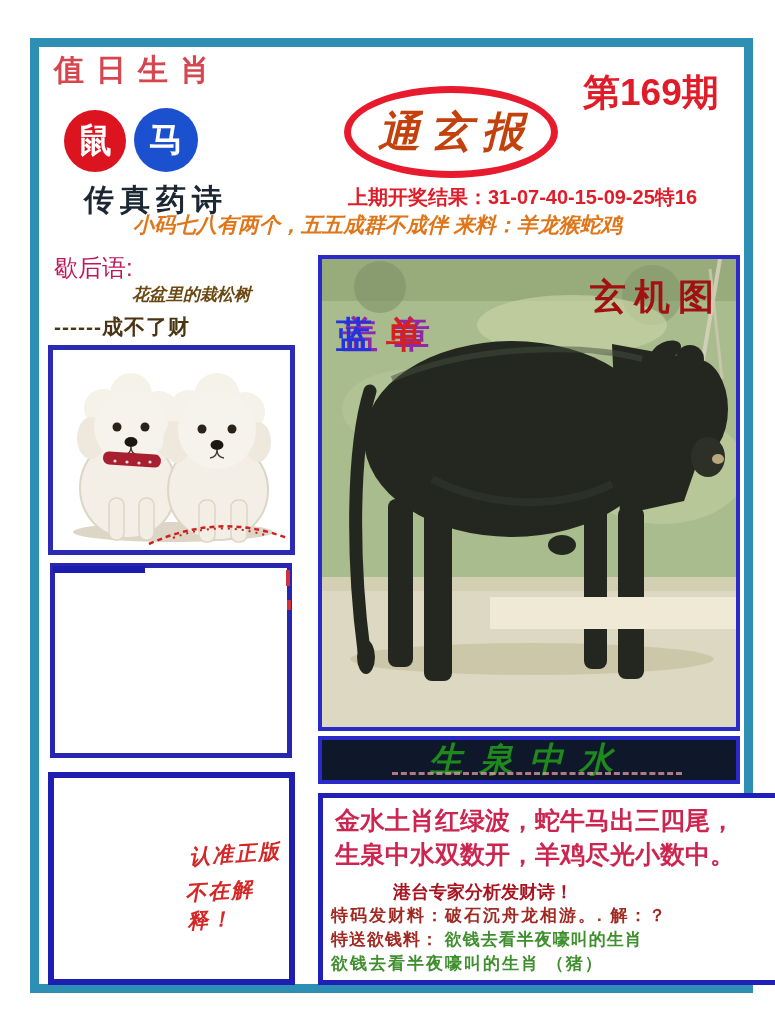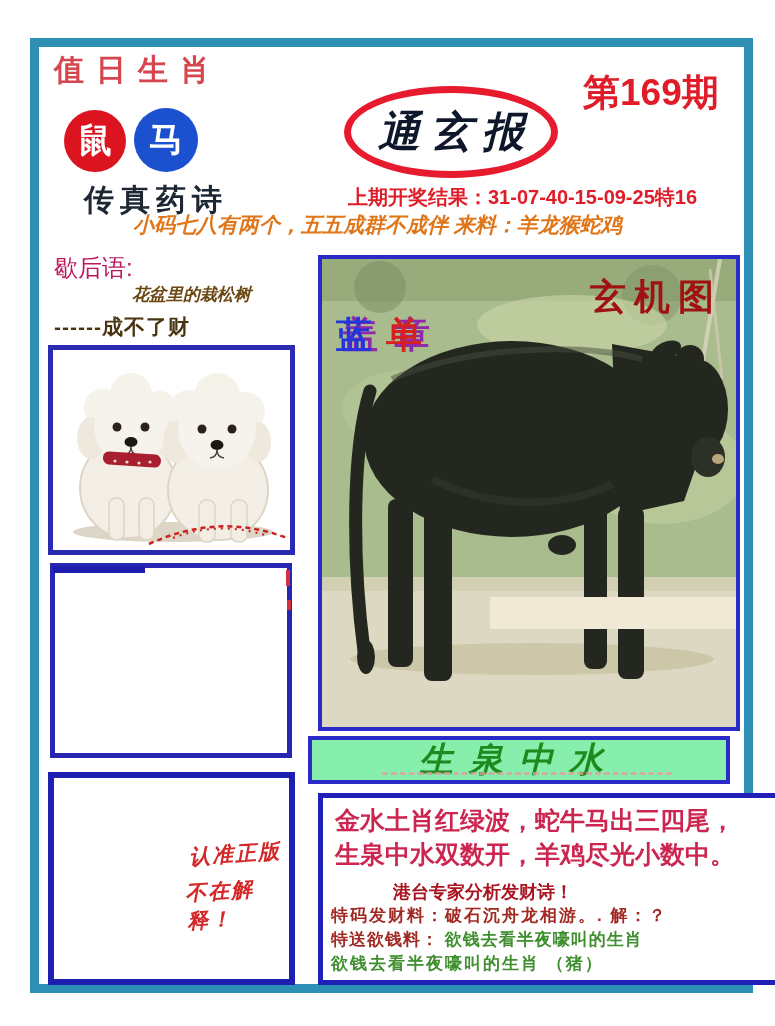--- a/index.html
+++ b/index.html
@@ -10,21 +10,21 @@
   .abs{position:absolute;}
   
   .duty{left:54px;top:50px;font-size:30px;font-weight:bold;color:#d5464f;letter-spacing:12px;}
   .circle{width:62px;height:62px;border-radius:50%;color:#ffffff;font-size:34px;font-weight:bold;
           display:flex;align-items:center;justify-content:center;}
   .circle.rat{left:64px;top:110px;background:#dc1420;}
   .circle.horse{left:134px;top:108px;background:#1b50cf;width:64px;height:64px;}
   .faxpoem{left:84px;top:180px;font-size:30px;font-weight:bold;color:#1d2733;letter-spacing:6px;}
   .masthead{left:344px;top:86px;width:214px;height:92px;border:7px solid #e81b2e;border-radius:50%;
             box-sizing:border-box;display:flex;align-items:center;justify-content:center;background:#ffffff;}
-  .masthead span{font-size:42px;font-weight:bold;font-style:italic;color:#0f172a;letter-spacing:10px;
+  .masthead span{font-size:42px;font-weight:bold;font-style:italic;color:#c2410c;letter-spacing:10px;
                  transform:translateX(5px);}
   .issue{left:583px;top:68px;font-size:37px;font-weight:bold;color:#e01c28;}
   .lastdraw{left:348px;top:184px;font-size:20px;font-weight:bold;color:#e01c28;}
   .tipline{left:133px;top:211px;width:618px;font-size:21px;font-weight:bold;font-style:italic;
            color:#e0761a;white-space:nowrap;overflow:hidden;}
   
   .xiehouyu{left:54px;top:252px;font-size:24px;font-weight:normal;color:#be185d;}
   .riddle-top{left:132px;top:283px;font-size:17px;font-weight:bold;font-style:italic;color:#6b4712;}
   .riddle-bottom{left:54px;top:313px;font-size:21px;font-weight:bold;color:#4a3513;letter-spacing:1px;}
   .dogbox{left:48px;top:345px;width:247px;height:210px;border:5px solid #2a2ab2;box-sizing:border-box;
@@ -38,22 +38,22 @@
   .authline{position:absolute;font-size:21px;font-weight:bold;font-style:italic;color:#d42828;
             transform:rotate(-4deg);letter-spacing:2px;}
   
   .mysterybox{left:318px;top:255px;width:422px;height:476px;border:4px solid #2a2ac8;box-sizing:border-box;
               background:#aebd90;overflow:hidden;}
   .ov-stamp{position:absolute;left:20px;top:8px;font-size:36px;font-weight:bold;color:#9128a8;letter-spacing:16px;margin-top:44px;}
   .ov-line2{position:absolute;left:14px;top:52px;font-size:36px;font-weight:bold;}
   .ov-blue{color:#2333dd;}
   .ov-single{color:#d42020;margin-left:14px;}
   .ov-title{position:absolute;right:14px;top:14px;font-size:36px;font-weight:bold;color:#a01212;letter-spacing:8px;}
-  .captionbox{left:308px;top:736px;width:422px;height:48px;border:4px solid #2a2ac8;box-sizing:border-box;
-              background:#86efac;display:flex;align-items:center;justify-content:center;}
+  .captionbox{left:318px;top:736px;width:422px;height:48px;border:4px solid #2a2ac8;box-sizing:border-box;
+              background:#0f172a;display:flex;align-items:center;justify-content:center;}
   .caption{font-size:34px;font-weight:bold;font-style:italic;color:#1e8a1e;letter-spacing:16px;}
   .caption-remnant{position:absolute;left:70px;bottom:5px;width:290px;border-bottom:3px dashed #e89aa0;opacity:.75;}
   .poembox{left:318px;top:793px;width:492px;height:192px;border:5px solid #2020b8;box-sizing:border-box;
            background:#ffffff;}
   .poem1{position:absolute;left:12px;top:6px;font-size:25px;font-weight:bold;color:#cc2650;white-space:nowrap;}
   .poem2{position:absolute;left:12px;top:40px;font-size:25px;font-weight:bold;color:#cc2650;white-space:nowrap;}
   .analysis-title{position:absolute;left:70px;top:82px;font-size:18px;font-weight:bold;color:#a81420;}
   .an-line{position:absolute;left:8px;font-size:17px;font-weight:bold;white-space:nowrap;}
   .an1{top:106px;color:#a02a22;letter-spacing:2px;}
   .an2{top:130px;color:#a02a22;letter-spacing:1px;}

